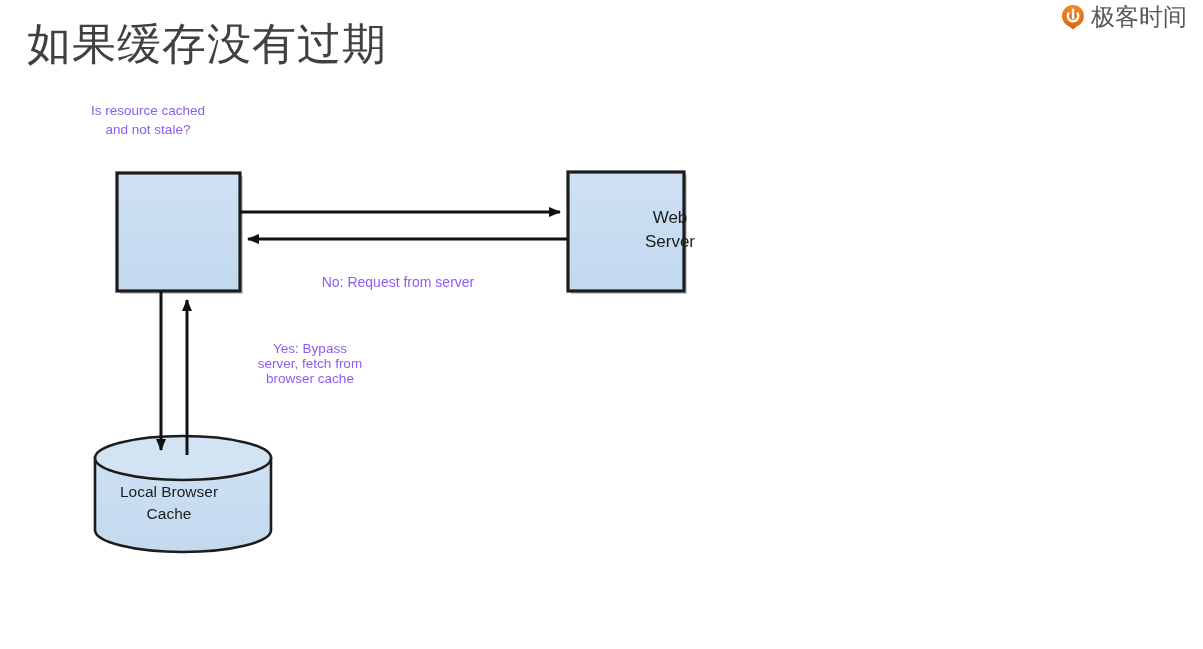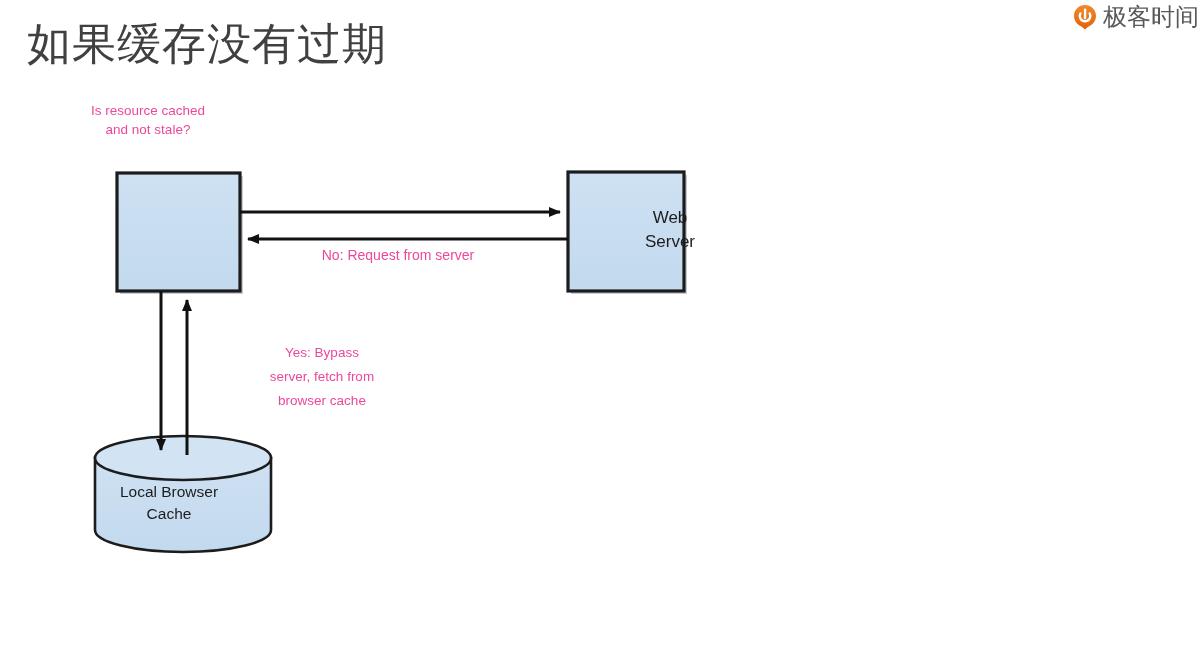--- a/index.html
+++ b/index.html
@@ -24,21 +24,21 @@
     line-height: 60px;
     letter-spacing: 1px;
     color: #404040;
     font-weight: 400;
     white-space: nowrap;
   }
 
   
   #brand-logo {
     position: absolute;
-    right: 4px;
+    right: 16px;
     top: 4px;
     display: flex;
     align-items: center;
     gap: 5px;
   }
   #brand-logo .logo-mark {
     width: 26px;
     height: 26px;
     display: block;
   }
@@ -59,48 +59,48 @@
     height: 649px;
   }
   #diagram-svg {
     position: absolute;
     left: 0;
     top: 0;
   }
 
   .diagram-label {
     position: absolute;
-    color: #ec4899;
+    color: #8b5cf6;
     font-size: 13.5px;
     line-height: 18px;
     text-align: center;
     white-space: pre-line;
   }
 
   #question-label {
     left: 48px;
     top: 101px;
     width: 200px;
     font-size: 13.5px;
     line-height: 19px;
   }
 
   #no-request-label {
     left: 258px;
-    top: 246px;
+    top: 273px;
     width: 280px;
     font-size: 14px;
   }
 
   #yes-bypass-label {
-    left: 192px;
+    left: 180px;
     top: 341px;
     width: 182px;
     font-size: 13.5px;
-    line-height: 24px;
+    line-height: 15px;
     padding-left: 39px;
   }
 
   .node-text {
     position: absolute;
     text-align: center;
     color: #1d1d1d;
     font-size: 17px;
     line-height: 24px;
     white-space: pre-line;

